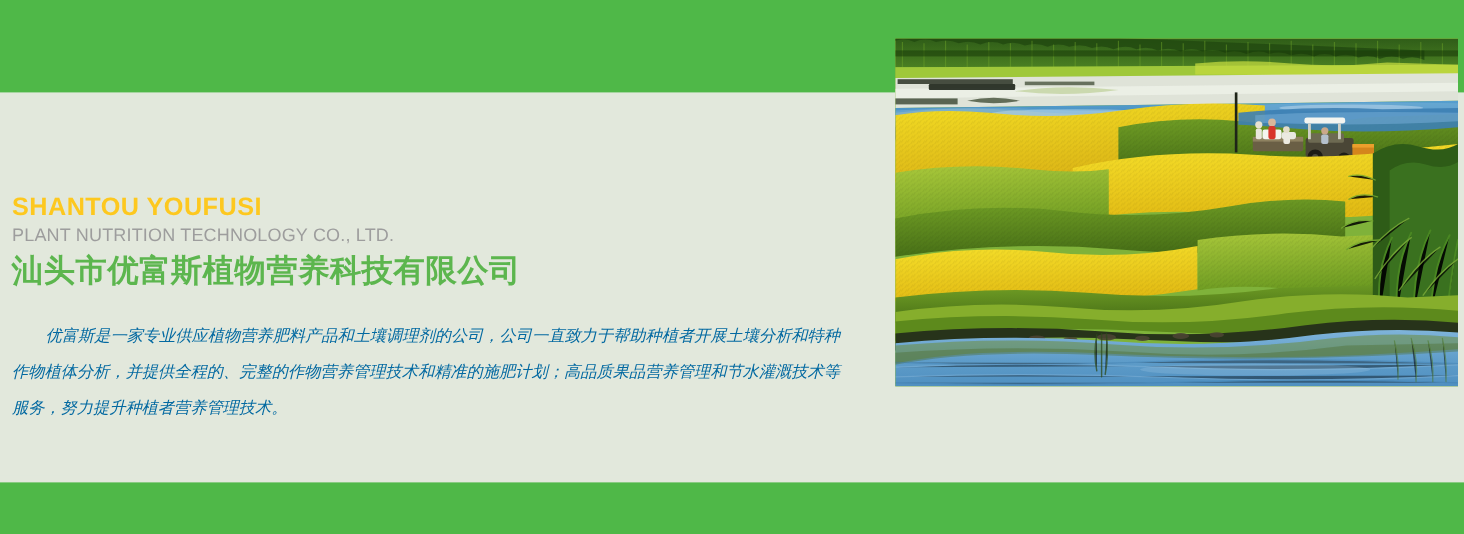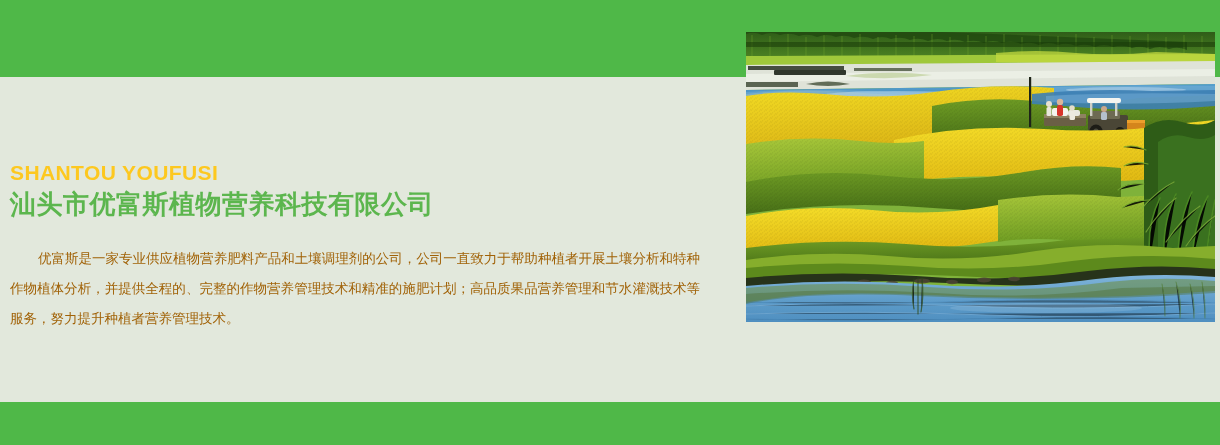--- a/index.html
+++ b/index.html
@@ -67,24 +67,25 @@
     line-height: 34px;
     margin: 0;
     font-family: "DejaVu Sans", sans-serif;
   }
 
   #intro-paragraph {
     margin: 22px 0 0 0;
     width: 690px;
     font-size: 13.5px;
     line-height: 30px;
-    color: #a16207;
+    color: #0369a1;
     text-indent: 28px;
     text-align: justify;
     font-family: "DejaVu Sans", sans-serif;
+    font-style: italic;
   }
 
   
   #photo {
     position: absolute;
     left: 746px;
     top: 32px;
     width: 469px;
     height: 290px;
     overflow: hidden;
@@ -96,20 +97,21 @@
 <body>
 
 <div id="page">
 
   <div class="band" id="band-top"></div>
 
   <div class="band" id="band-bottom"></div>
 
   <div id="text-column">
     <div id="brand-en">SHANTOU YOUFUSI</div>
+    <div id="brand-sub">PLANT NUTRITION TECHNOLOGY CO., LTD.</div>
     <div id="brand-cn">汕头市优富斯植物营养科技有限公司</div>
     <p id="intro-paragraph">优富斯是一家专业供应植物营养肥料产品和土壤调理剂的公司，公司一直致力于帮助种植者开展土壤分析和特种作物植体分析，并提供全程的、完整的作物营养管理技术和精准的施肥计划；高品质果品营养管理和节水灌溉技术等服务，努力提升种植者营养管理技术。</p>
   </div>
 
   <div id="photo">
     <svg viewBox="0 0 469 290" preserveAspectRatio="none">
       <defs>
         <linearGradient id="gSky" x1="0" y1="0" x2="0" y2="1">
           <stop offset="0%" stop-color="#2f5d18"></stop>
           <stop offset="100%" stop-color="#4a7f22"></stop>

